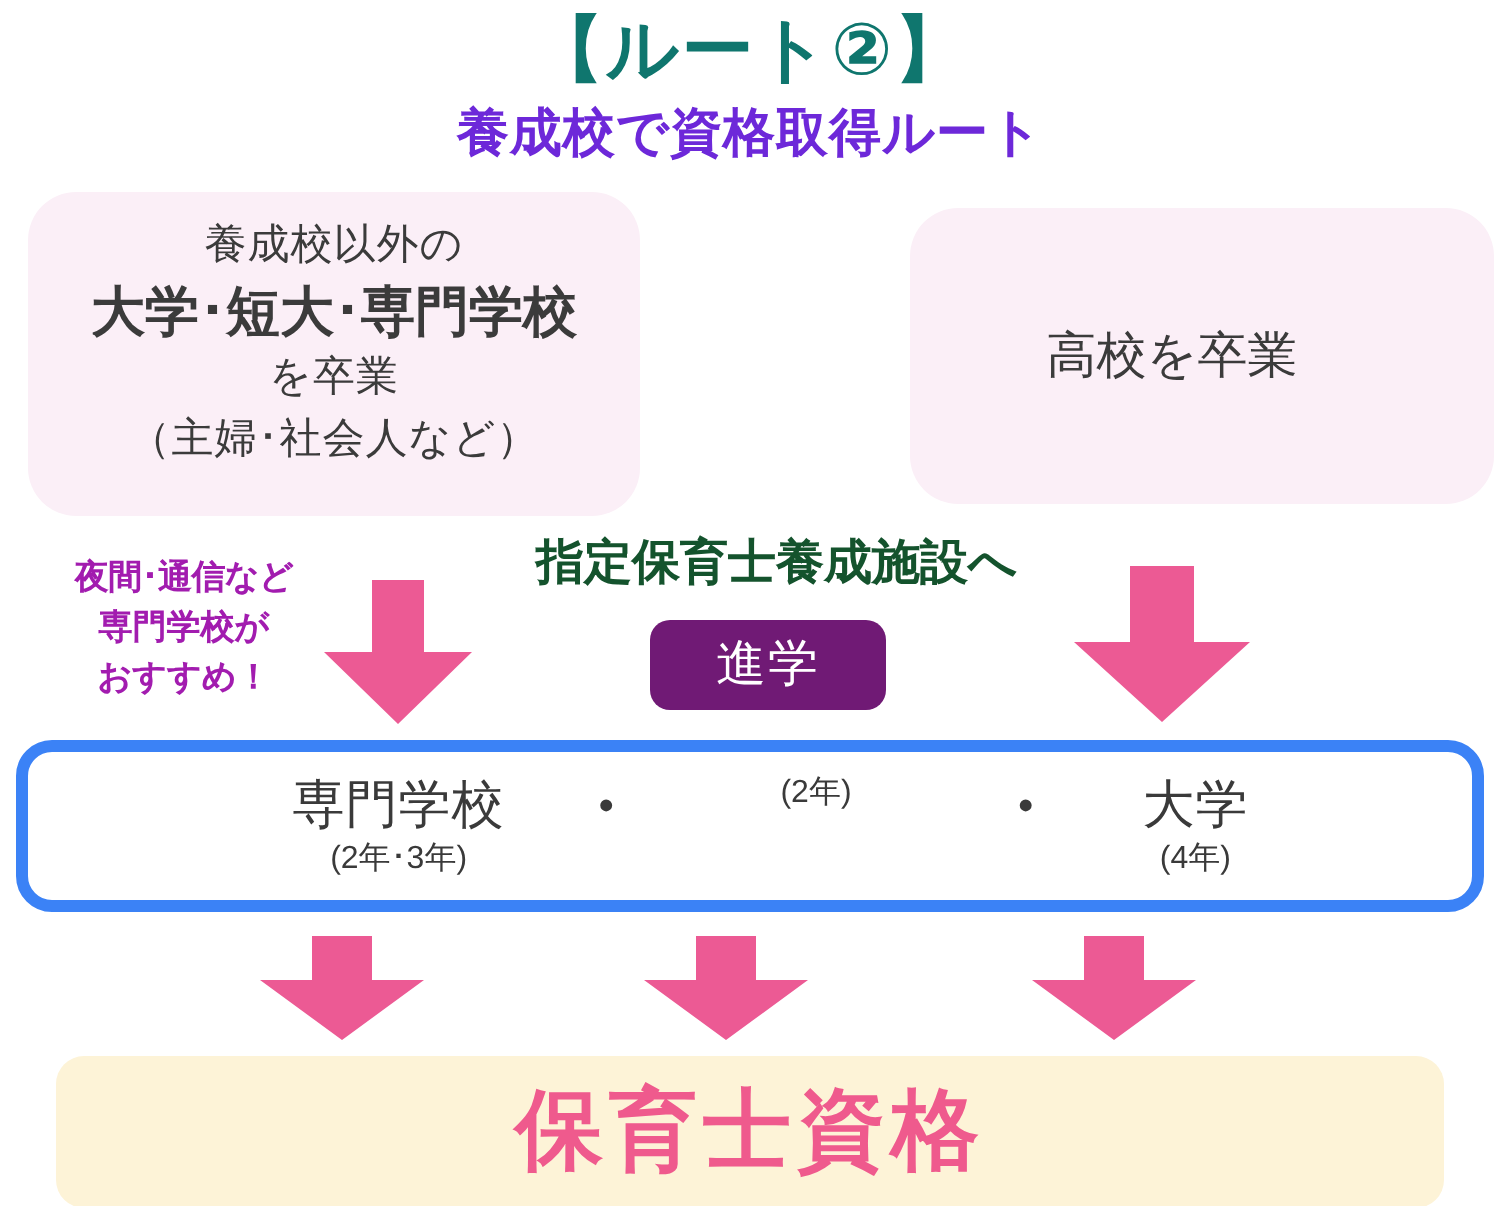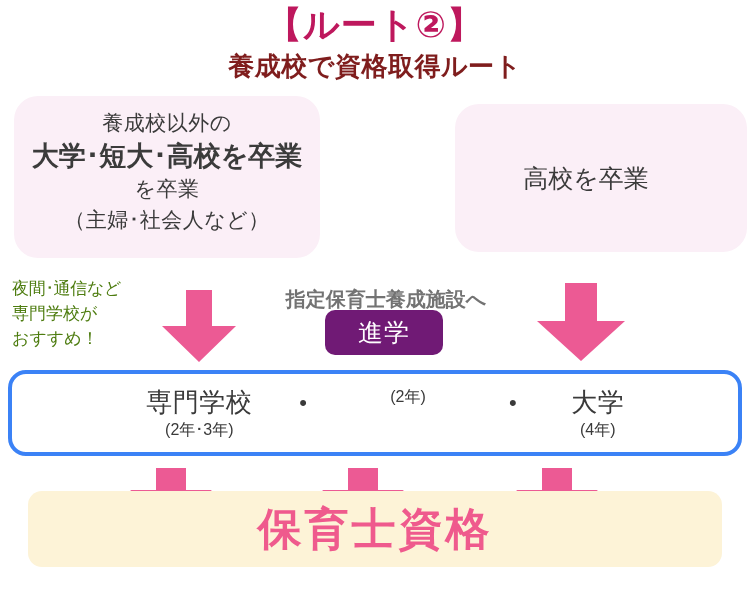--- a/index.html
+++ b/index.html
@@ -26,34 +26,34 @@
   
   .title {
     position: absolute;
     left: 0;
     top: 4px;
     width: 750px;
     text-align: center;
     font-size: 36px;
     line-height: 42px;
     font-weight: bold;
-    color: #be185d;
+    color: #0f766e;
     letter-spacing: 1px;
     white-space: nowrap;
   }
   .subtitle {
     position: absolute;
     left: 0;
     top: 50px;
     width: 750px;
     text-align: center;
     font-size: 26px;
     line-height: 32px;
     font-weight: bold;
-    color: #7f1d1d;
+    color: #6d28d9;
     letter-spacing: 0.5px;
     white-space: nowrap;
   }
 
   
   .srcbox {
     position: absolute;
     background: #fbeff7;
     border-radius: 24px;
     box-sizing: border-box;
@@ -108,38 +108,39 @@
     color: #3b3b3b;
     white-space: nowrap;
   }
 
   
   .note-left {
     position: absolute;
     left: 12px;
     top: 276px;
     width: 160px;
-    text-align: left;
+    text-align: center;
     font-size: 17px;
     line-height: 25px;
-    color: #4d7c0f;
-    white-space: nowrap;
+    color: #a21caf;
+    white-space: nowrap;
+    font-weight: bold;
   }
   .note-left .nl1 { letter-spacing: -0.3px; }
 
   .note-center {
     position: absolute;
     left: 268px;
-    top: 287px;
+    top: 270px;
     width: 236px;
     text-align: center;
-    font-size: 20px;
+    font-size: 24px;
     line-height: 24px;
     font-weight: bold;
-    color: #737373;
+    color: #14532d;
     white-space: nowrap;
   }
 
   .badge-shingaku {
     position: absolute;
     left: 325px;
     top: 310px;
     width: 118px;
     height: 45px;
     border-radius: 10px;
@@ -159,21 +160,21 @@
   .arrow svg { display: block; }
 
   
   .mainrow {
     position: absolute;
     left: 8px;
     top: 370px;
     width: 734px;
     height: 86px;
     box-sizing: border-box;
-    border: 4px solid #3b82f6;
+    border: 6px solid #3b82f6;
     border-radius: 18px;
     background: #ffffff;
     display: flex;
     align-items: center;
     justify-content: center;
   }
   .schools {
     display: flex;
     align-items: flex-start;
     justify-content: center;
@@ -202,21 +203,21 @@
     padding: 0 26px;
   }
   .school.w1 { width: 148px; }
   .school.w2 { width: 150px; }
   .school.w3 { width: 110px; }
 
   
   .banner {
     position: absolute;
     left: 28px;
-    top: 491px;
+    top: 528px;
     width: 694px;
     height: 76px;
     border-radius: 14px;
     background: #fdf3d7;
     display: flex;
     align-items: center;
     justify-content: center;
   }
   .banner-text {
     font-size: 44px;
@@ -230,21 +231,21 @@
 </head>
 <body>
 
 <div class="canvas">
 
   <div class="title">【ルート②】</div>
   <div class="subtitle">養成校で資格取得ルート</div>
 
   <div class="srcbox srcbox-left">
     <div class="srcline l1">養成校以外の</div>
-    <div class="srcline l2">大学･短大･高校を卒業</div>
+    <div class="srcline l2">大学･短大･専門学校</div>
     <div class="srcline l3">を卒業</div>
     <div class="srcline l4">（主婦･社会人など）</div>
   </div>
 
   <div class="srcbox srcbox-right">
     <div class="srcbox-right-text">高校を卒業</div>
   </div>
 
   <div class="note-left">
     <div class="nl1">夜間･通信など</div>

